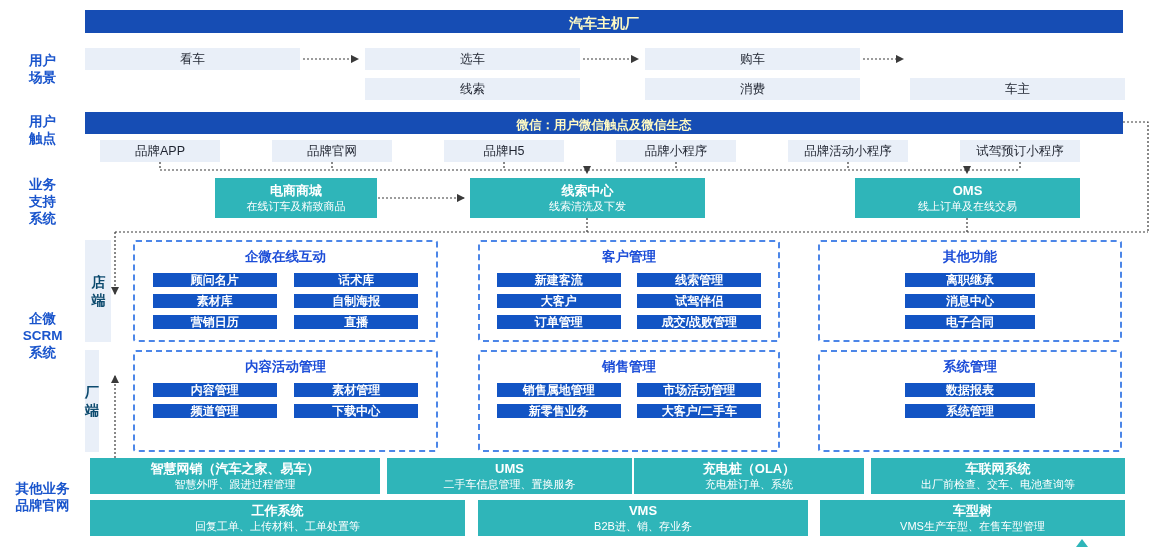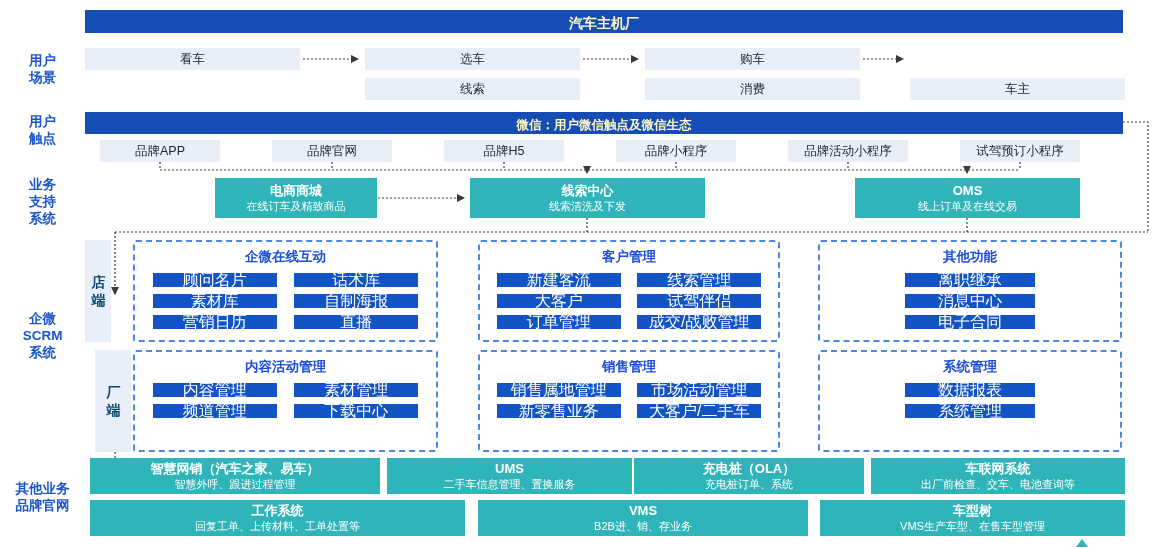--- a/index.html
+++ b/index.html
@@ -25,21 +25,21 @@
   .tealbox .t{font-weight:bold;font-size:13px;line-height:16px}
   .tealbox .s{font-size:11px;line-height:14px}
   .sidecol{background:var(--light-box);display:flex;align-items:center;justify-content:center;z-index:1}
   .sidecol span{display:block;width:15px;text-align:right;font-weight:bold;font-size:14px;
     color:#0c4a6e;line-height:18px;word-break:break-all}
   .group{border:2px dashed var(--dashed-border);background:#fff;border-radius:3px;z-index:1}
   .group .gt{text-align:center;font-weight:bold;font-size:13.5px;color:#1d4ed8;margin-top:6px}
   .grid{display:grid;justify-content:space-evenly;row-gap:7px;margin-top:7px}
   .grid.c2{grid-template-columns:repeat(2,124px)}
   .grid.c1{grid-template-columns:130px}
-  .btn{background:var(--button-blue);color:#fff;font-weight:normal;font-size:16px;height:14px;
+  .btn{background:var(--button-blue);color:#fff;font-weight:bold;font-size:12px;height:14px;
     display:flex;align-items:center;justify-content:center;white-space:nowrap}
   .leftlabel{left:0;width:85px;color:var(--label-text);font-weight:bold;font-size:13.5px;
     line-height:17px;text-align:center;z-index:1}
   .leftlabel span{display:block}
   .caret{width:0;height:0;border-left:6px solid transparent;border-right:6px solid transparent;
     border-bottom:8px solid var(--teal);z-index:1}
 </style>
 </head>
 <body>
 
@@ -184,21 +184,21 @@
   </div>
   <div class="abs group" style="left:818px;top:240px;width:304px;height:102px">
     <div class="gt">其他功能</div>
     <div class="grid c1">
       <div class="btn">离职继承</div>
       <div class="btn">消息中心</div>
       <div class="btn">电子合同</div>
     </div>
   </div>
 
-  <div class="abs sidecol" style="left:95px;top:350px;width:36px;height:102px">
+  <div class="abs sidecol" style="left:85px;top:350px;width:14px;height:102px">
     <span>厂端</span>
   </div>
   <div class="abs group" style="left:133px;top:350px;width:305px;height:102px">
     <div class="gt">内容活动管理</div>
     <div class="grid c2">
       <div class="btn">内容管理</div>
       <div class="btn">素材管理</div>
       <div class="btn">频道管理</div>
       <div class="btn">下载中心</div>
     </div>

